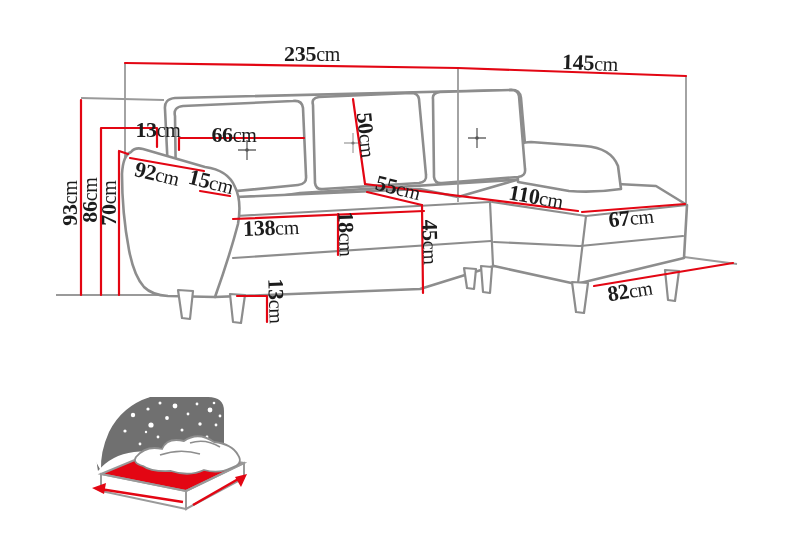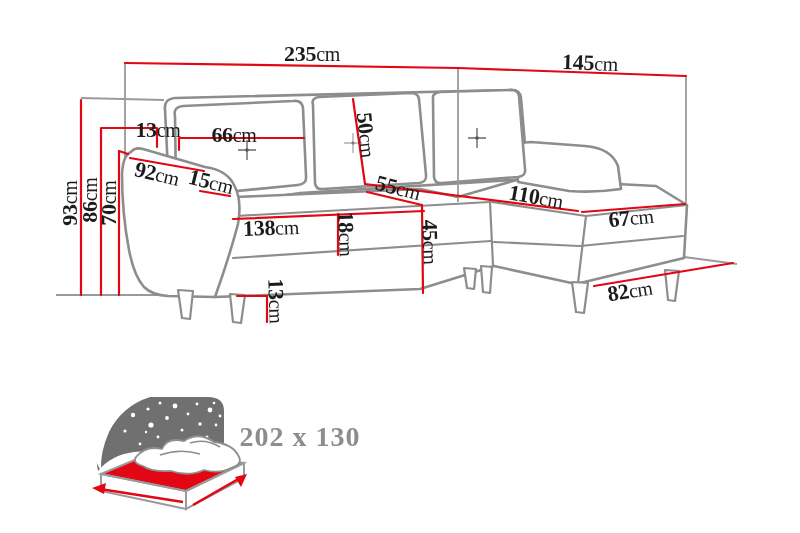--- a/index.html
+++ b/index.html
@@ -152,15 +152,14 @@
 <div class="dim" style="left:366px;top:135px;--r:84deg"><span class="n">50</span><span class="u">cm</span></div>
 <div class="dim" style="left:398px;top:188px;--r:14deg"><span class="n">55</span><span class="u">cm</span></div>
 <div class="dim" style="left:536px;top:197px;--r:10deg"><span class="n">110</span><span class="u">cm</span></div>
 <div class="dim" style="left:631px;top:218px;--r:-6deg"><span class="n">67</span><span class="u">cm</span></div>
 <div class="dim" style="left:271px;top:228px;--r:-2deg"><span class="n">138</span><span class="u">cm</span></div>
 <div class="dim" style="left:346px;top:234px;--r:88deg"><span class="n">18</span><span class="u">cm</span></div>
 <div class="dim" style="left:430px;top:242px;--r:88deg"><span class="n">45</span><span class="u">cm</span></div>
 <div class="dim" style="left:276px;top:301px;--r:88deg"><span class="n">13</span><span class="u">cm</span></div>
 <div class="dim" style="left:630px;top:291px;--r:-9deg"><span class="n">82</span><span class="u">cm</span></div>
 
-<div class="bedsize" style="left:300px;top:437px;">202 x 130</div>
 
 </div>
 
 </body></html>

